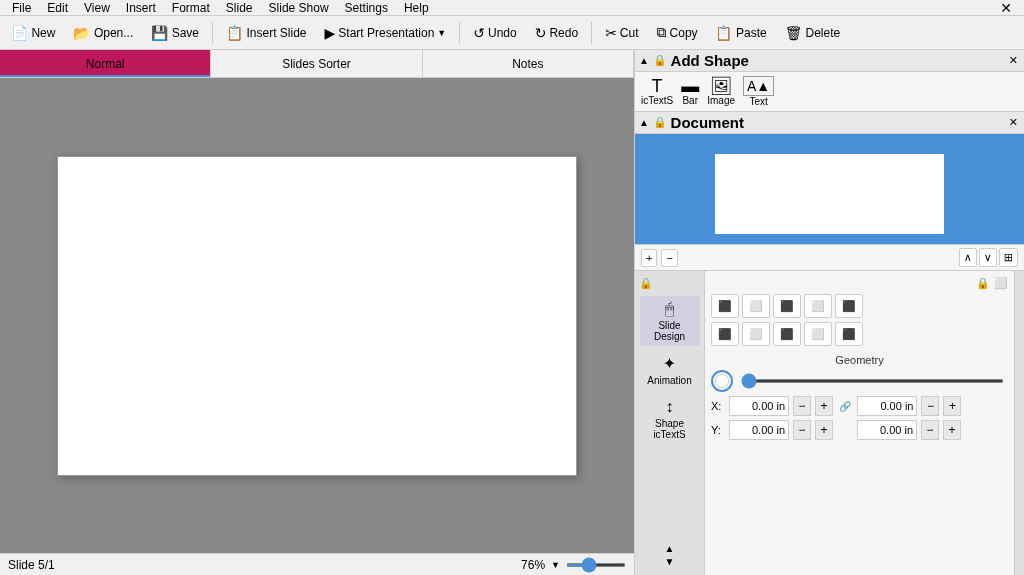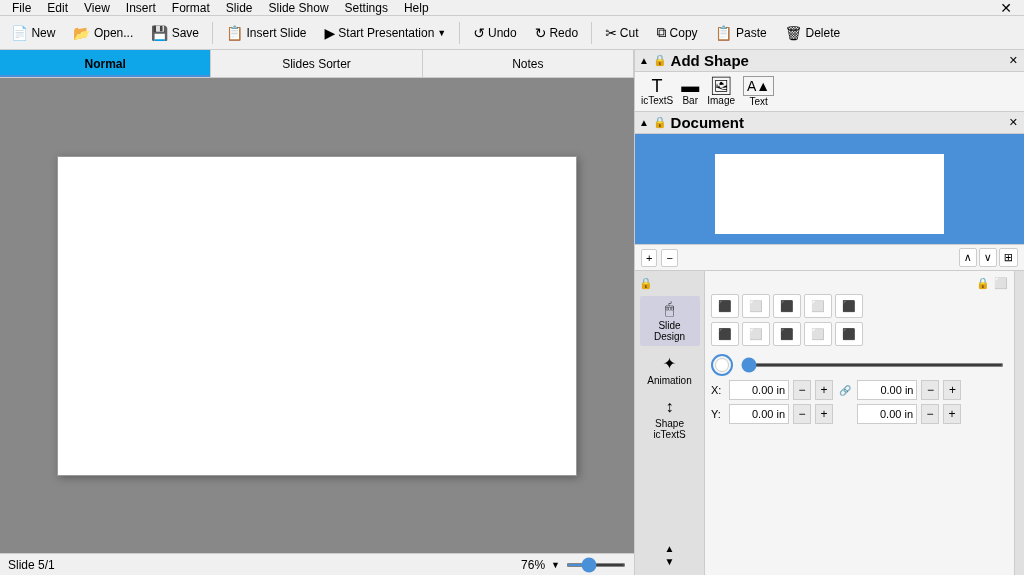--- a/index.html
+++ b/index.html
@@ -17,21 +17,21 @@
 
     
     #main { display: flex; flex: 1; overflow: hidden; }
 
     
     #left-panel { display: flex; flex-direction: column; flex: 1; min-width: 0; }
 
     
     #tabbar { display: flex; background: #f0f0f0; border-bottom: 1px solid #ccc; height: 28px; }
     .tab { flex: 1; display: flex; align-items: center; justify-content: center; cursor: pointer; font-size: 12px; border-right: 1px solid #ccc; position: relative; }
-    .tab.active { background: #0ea5e9; font-weight: bold; }
+    .tab.active { background: #be185d; }
     .tab.active::after { content: ''; position: absolute; bottom: 0; left: 0; right: 0; height: 2px; background: #4a90d9; }
 
     
     #slide-area { flex: 1; background: #888; display: flex; align-items: center; justify-content: center; overflow: hidden; position: relative; }
     #slide-canvas { background: white; border: 1px solid #999; box-shadow: 2px 2px 8px rgba(0,0,0,0.3); width: 520px; height: 320px; }
 
     
     #statusbar { display: flex; align-items: center; justify-content: space-between; background: #f0f0f0; border-top: 1px solid #ccc; height: 22px; padding: 0 8px; }
     #statusbar-right { display: flex; align-items: center; gap: 6px; }
     .zoom-slider { width: 60px; height: 4px; accent-color: #4a90d9; }
@@ -298,20 +298,21 @@
           <div class="arrange-grid">
             <button class="arrange-btn">⬛</button>
             <button class="arrange-btn">⬜</button>
             <button class="arrange-btn">⬛</button>
             <button class="arrange-btn">⬜</button>
             <button class="arrange-btn">⬛</button>
           </div>
         </div>
 
         <div class="geometry-section">
+          <div class="geometry-title">Geometry</div>
 
           <div class="color-row">
             <div class="color-circle-outer">
               <div class="color-circle-inner"></div>
             </div>
             <input type="range" class="color-slider" min="0" max="100" value="0" style="flex: 1 1 0%; margin: 0px 4px;">
           </div>
 
           <div class="geometry-row">
             <span class="geo-label">X:</span>

